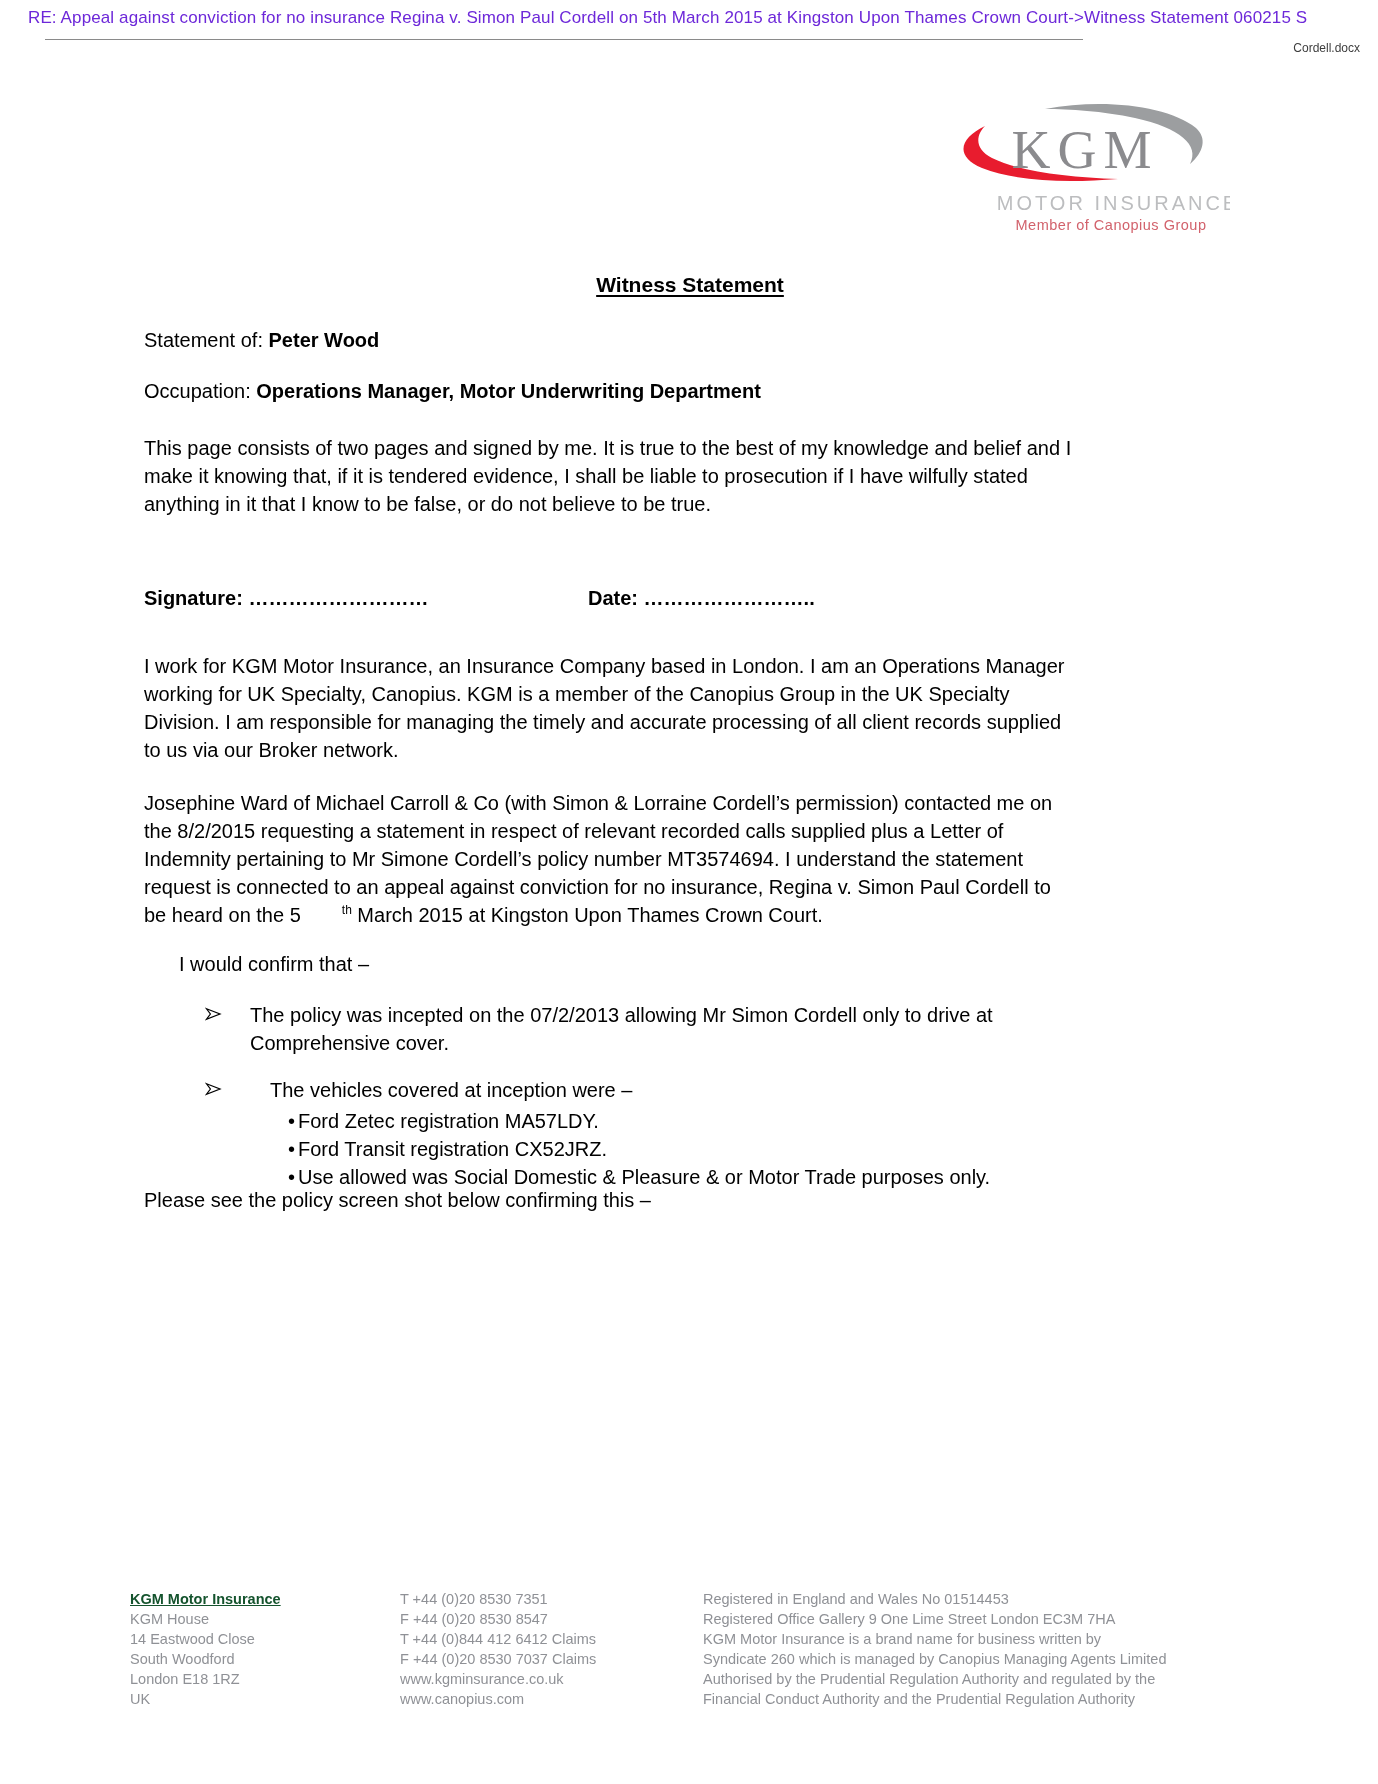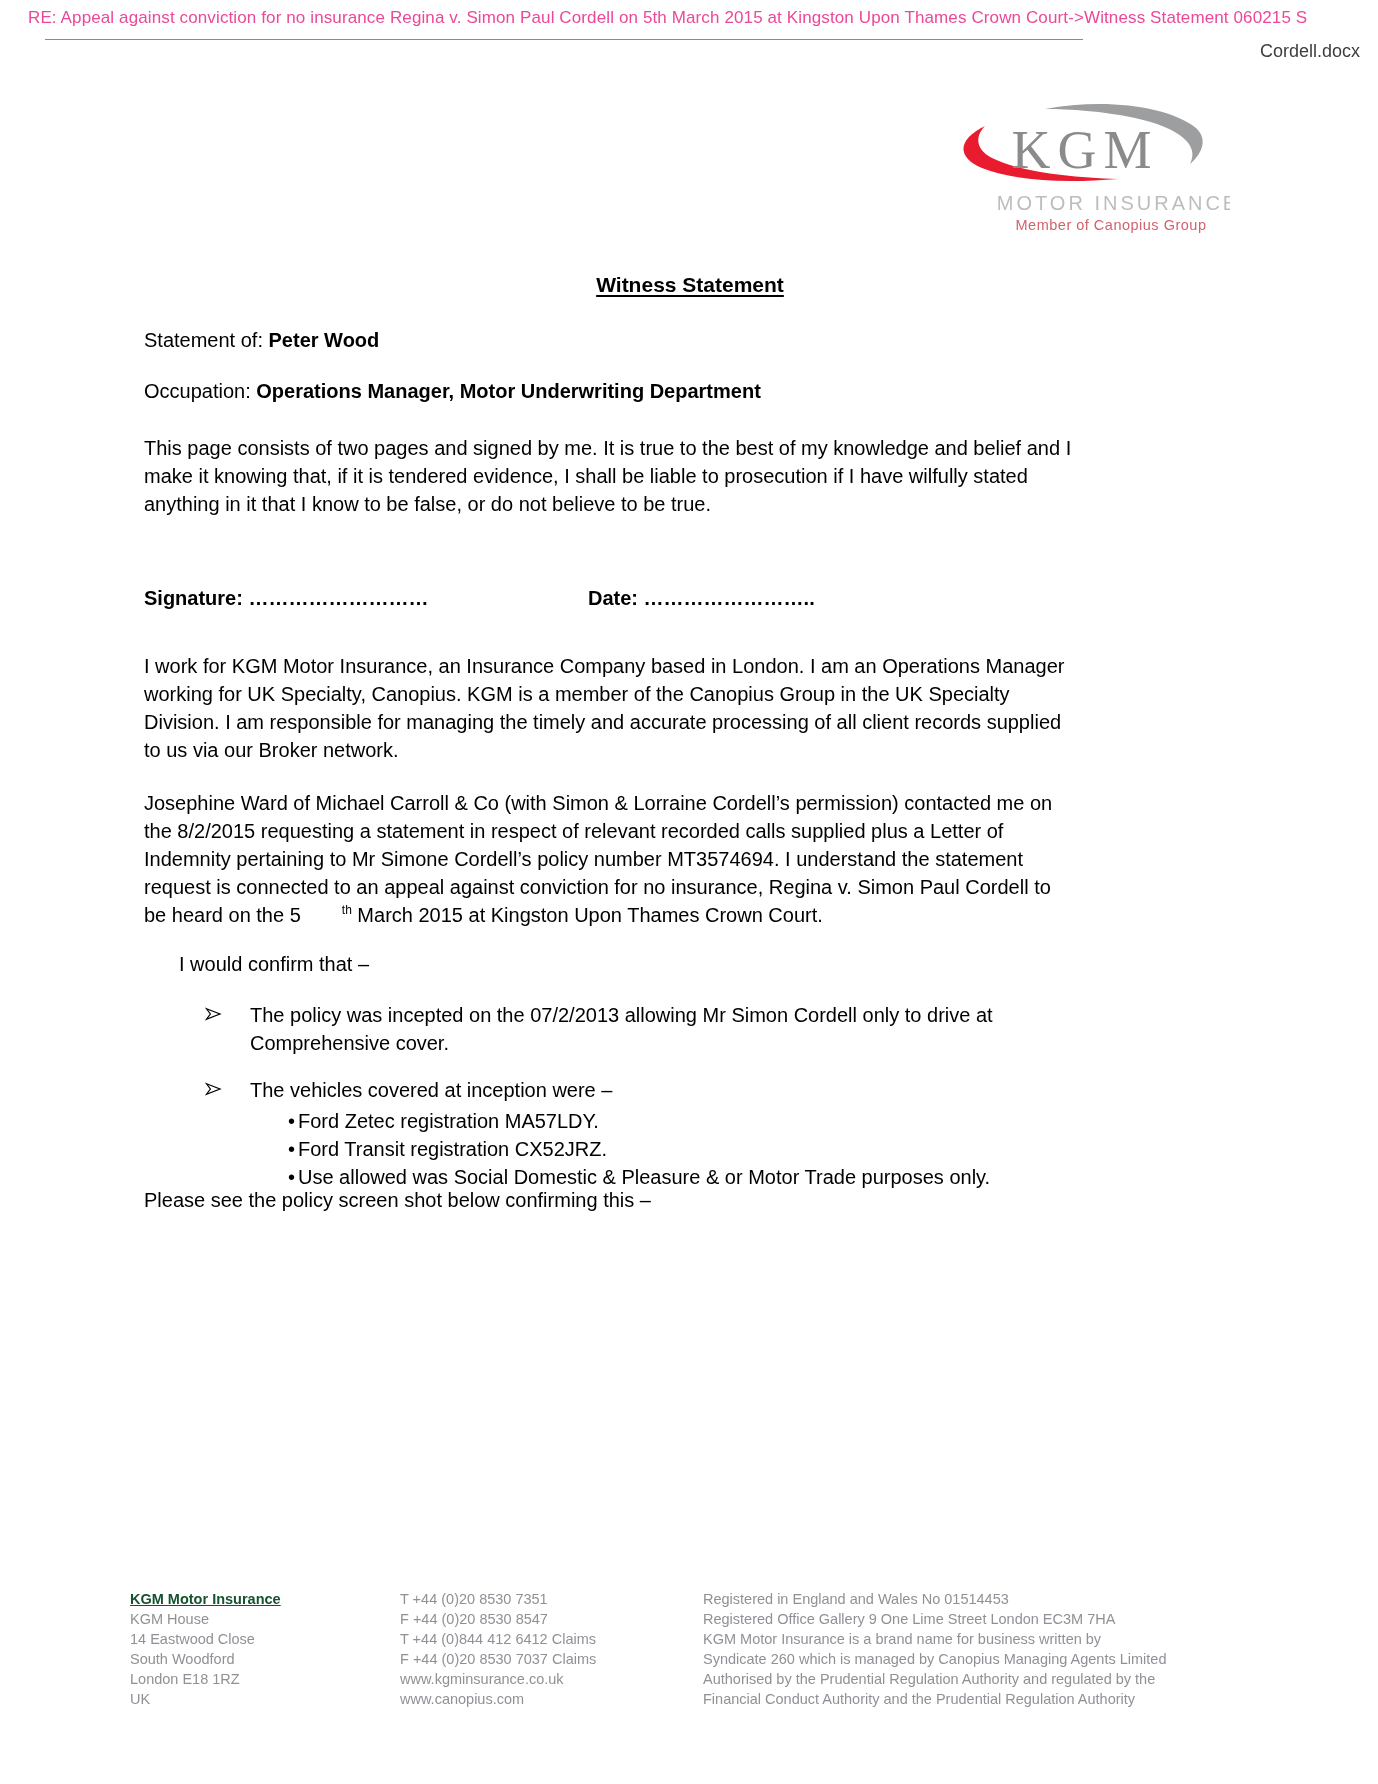--- a/index.html
+++ b/index.html
@@ -5,49 +5,49 @@
   html,body{margin:0;padding:0;}
   body{
     width:1378px;height:1784px;position:relative;background:#ffffff;
     font-family:"Liberation Sans", sans-serif;color:#000;
     -webkit-font-smoothing:antialiased;
   }
   .abs{position:absolute;}
   
   #header-subject{
     top:8px;left:28px;right:6px;
-    font-size:17px;letter-spacing:0.12px;color:#ec4899;white-space:nowrap;overflow:hidden;
+    font-size:17px;letter-spacing:0.12px;color:#6d28d9;white-space:nowrap;overflow:hidden;
   }
   #header-divider{
     top:39px;left:45px;width:1038px;height:0;
     border-top:1.5px solid #8a8a8a;
   }
   #header-filename{
-    top:41px;right:18px;font-size:18px;color:#3d3d3d;
+    top:41px;right:18px;font-size:12px;color:#3d3d3d;
   }
   
   #logo{top:88px;left:930px;width:300px;height:152px;}
   
   .body-col{left:144px;width:1092px;}
   .doc-text{font-size:20px;line-height:28px;}
   .b{font-weight:bold;}
   #doc-title{top:271px;text-align:center;font-size:21px;font-weight:bold;
     text-decoration:underline;text-decoration-thickness:2px;text-underline-offset:3px;}
   #statement-of{top:326px;}
   #occupation{top:377px;}
   #declaration{top:434px;}
   #signature-row{top:584px;height:28px;}
   #date-group{position:absolute;left:444px;top:0;}
   #intro-para{top:652px;}
   #request-para{top:789px;}
   #confirm-intro{top:950px;margin-left:35px;}
   sup{font-size:12px;line-height:0;padding-left:41px;}
   .bullet-row{display:flex;align-items:flex-start;}
   #bullet1{left:205px;top:1001px;width:900px;}
-  #bullet2{left:205px;top:1076px;width:900px;}
+  #bullet2{left:205px;top:1076px;width:900px;gap:20px;}
   .arrow-icon{flex:0 0 auto;margin-top:6px;}
   .bullet-body{margin-left:28px;}
   #sub-bullets{left:288px;top:1107px;width:820px;}
   .sub-row{display:flex;align-items:flex-start;}
   .dot{width:10px;flex:0 0 auto;}
   .sub-text{}
   #closing-line{top:1186px;}
   
   .footer-col{top:1589px;font-size:14.5px;line-height:20px;color:#8f9196;}
   #footer-address{left:130px;}

